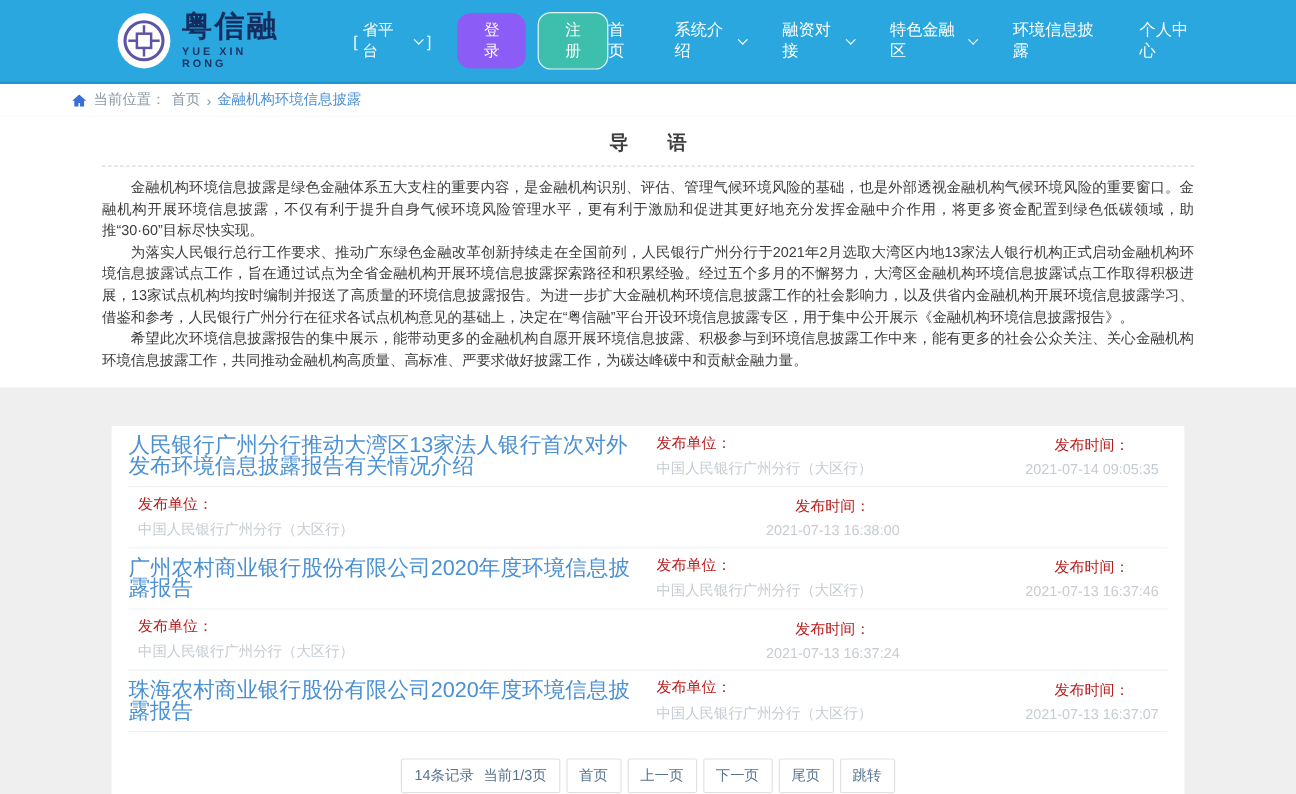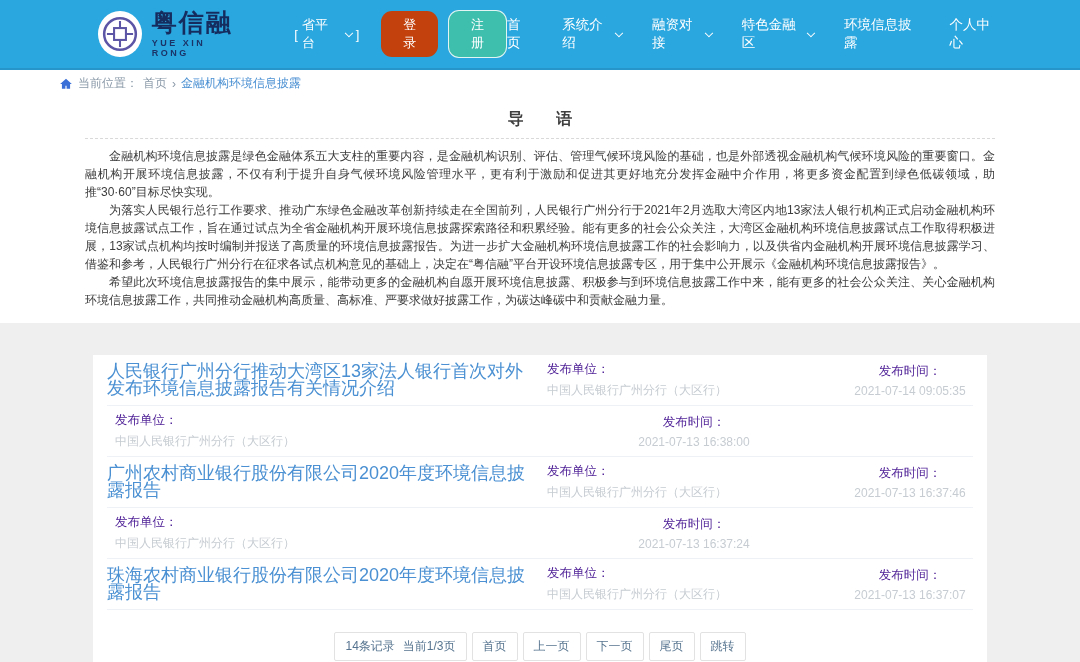--- a/index.html
+++ b/index.html
@@ -14,21 +14,21 @@
   .logo-circle { width:46px; height:46px; border-radius:50%; background:#ffffff;
                  display:flex; align-items:center; justify-content:center; }
   .brand-text { margin-left:10px; }
   .brand-cn { font-size:25px; font-weight:bold; color:#152C5F; letter-spacing:2px; line-height:1.05;
               font-family:"Liberation Serif","DejaVu Serif",serif; }
   .brand-en { font-size:9px; font-weight:bold; color:#1B3468; letter-spacing:2.5px; margin-top:1px; }
   .platform { margin-left:52px; color:#ffffff; font-size:13px; cursor:pointer; display:flex; align-items:center; gap:4px; }
   .chev { display:inline-block; width:6px; height:6px; border:solid #fff; border-width:0 1.5px 1.5px 0;
           transform:rotate(45deg); margin-left:4px; margin-top:-3px; }
   .btn { border:none; border-radius:11px; font-size:13px; color:#fff; padding:5px 16px; cursor:pointer; }
-  .btn-login { background:#c2410c; margin-left:22px; }
+  .btn-login { background:#8b5cf6; margin-left:22px; }
   .btn-register { background:#3EBEAD; margin-left:10px; border:1px solid rgba(255,255,255,0.85); }
   .mainnav { margin-left:auto; display:flex; align-items:center; gap:30px; }
   .nav-item { color:#ffffff; font-size:13.5px; text-decoration:none; display:flex; align-items:center; cursor:pointer; }
 
   
   .breadcrumb-bar { flex:0 0 27px; background:#ffffff; display:flex; align-items:center;
                     padding:0 59px; font-size:12px; color:#8a99a8; gap:5px; }
   .crumb-home-icon { width:14px; height:14px; }
   .crumb-link { color:#8a99a8; text-decoration:none; cursor:pointer; }
   .crumb-current { color:#4A90D2; text-decoration:none; cursor:pointer; }
@@ -42,21 +42,21 @@
 
   
   .content-area { flex:1 1 auto; background:#efefef; padding:32px 93px 0; }
   .list-card { background:#ffffff; padding:0 14px; }
   .row { display:flex; align-items:center; min-height:44px; padding:6px 0; border-bottom:1px solid #eef2f6; }
   .row:last-of-type { border-bottom:1px solid #f1f1f1; }
   .row-title { flex:0 0 432px; font-size:18px; line-height:17px; color:#4A90D2; text-decoration:none; cursor:pointer; }
   .col { display:flex; flex-direction:column; gap:4px; }
   .col-unit { flex:0 0 300px; margin-left:8px; }
   .col-time { flex:1 1 auto;text-align:center; }
-  .meta-label { font-size:12.5px; color:#4c1d95; }
+  .meta-label { font-size:12.5px; color:#b91c1c; }
   .meta-value { font-size:12px; color:#c6ccd2; }
 
   
   .pagination { display:flex; justify-content:center; align-items:center; gap:5px; padding:22px 0 26px; }
   .pg-box { border:1px solid #e2e2e2; background:#ffffff; border-radius:2px; padding:5px 10px;
             font-size:12px; color:#56748f; display:flex; align-items:flex-end; gap:8px; cursor:pointer; }
   .pg-box.static { cursor:default; }
   .pg-input { width:26px; height:16px; border:1px solid #e2e2e2; border-radius:2px; font-size:12px;
               color:#56748f; text-align:center; }
 </style>
@@ -122,21 +122,21 @@
     <span>当前位置：</span>
     <a class="crumb-link">首页</a>
     <span>›</span>
     <a class="crumb-current">金融机构环境信息披露</a>
   </div>
 
   <section class="intro">
     <h2 class="intro-title">导  语</h2>
     <div class="intro-divider"></div>
     <p>金融机构环境信息披露是绿色金融体系五大支柱的重要内容，是金融机构识别、评估、管理气候环境风险的基础，也是外部透视金融机构气候环境风险的重要窗口。金融机构开展环境信息披露，不仅有利于提升自身气候环境风险管理水平，更有利于激励和促进其更好地充分发挥金融中介作用，将更多资金配置到绿色低碳领域，助推“30·60”目标尽快实现。</p>
-    <p>为落实人民银行总行工作要求、推动广东绿色金融改革创新持续走在全国前列，人民银行广州分行于2021年2月选取大湾区内地13家法人银行机构正式启动金融机构环境信息披露试点工作，旨在通过试点为全省金融机构开展环境信息披露探索路径和积累经验。能有更多的社会公众关注，大湾区金融机构环境信息披露试点工作取得积极进展，13家试点机构均按时编制并报送了高质量的环境信息披露报告。为进一步扩大金融机构环境信息披露工作的社会影响力，以及供省内金融机构开展环境信息披露学习、借鉴和参考，人民银行广州分行在征求各试点机构意见的基础上，决定在“粤信融”平台开设环境信息披露专区，用于集中公开展示《金融机构环境信息披露报告》。</p>
+    <p>为落实人民银行总行工作要求、推动广东绿色金融改革创新持续走在全国前列，人民银行广州分行于2021年2月选取大湾区内地13家法人银行机构正式启动金融机构环境信息披露试点工作，旨在通过试点为全省金融机构开展环境信息披露探索路径和积累经验。经过五个多月的不懈努力，大湾区金融机构环境信息披露试点工作取得积极进展，13家试点机构均按时编制并报送了高质量的环境信息披露报告。为进一步扩大金融机构环境信息披露工作的社会影响力，以及供省内金融机构开展环境信息披露学习、借鉴和参考，人民银行广州分行在征求各试点机构意见的基础上，决定在“粤信融”平台开设环境信息披露专区，用于集中公开展示《金融机构环境信息披露报告》。</p>
     <p>希望此次环境信息披露报告的集中展示，能带动更多的金融机构自愿开展环境信息披露、积极参与到环境信息披露工作中来，能有更多的社会公众关注、关心金融机构环境信息披露工作，共同推动金融机构高质量、高标准、严要求做好披露工作，为碳达峰碳中和贡献金融力量。</p>
   </section>
 
   <div class="content-area">
     <div class="list-card">
 
       <div class="row">
         <a class="row-title">人民银行广州分行推动大湾区13家法人银行首次对外发布环境信息披露报告有关情况介绍</a>
         <div class="col col-unit">
           <span class="meta-label">发布单位：</span>

